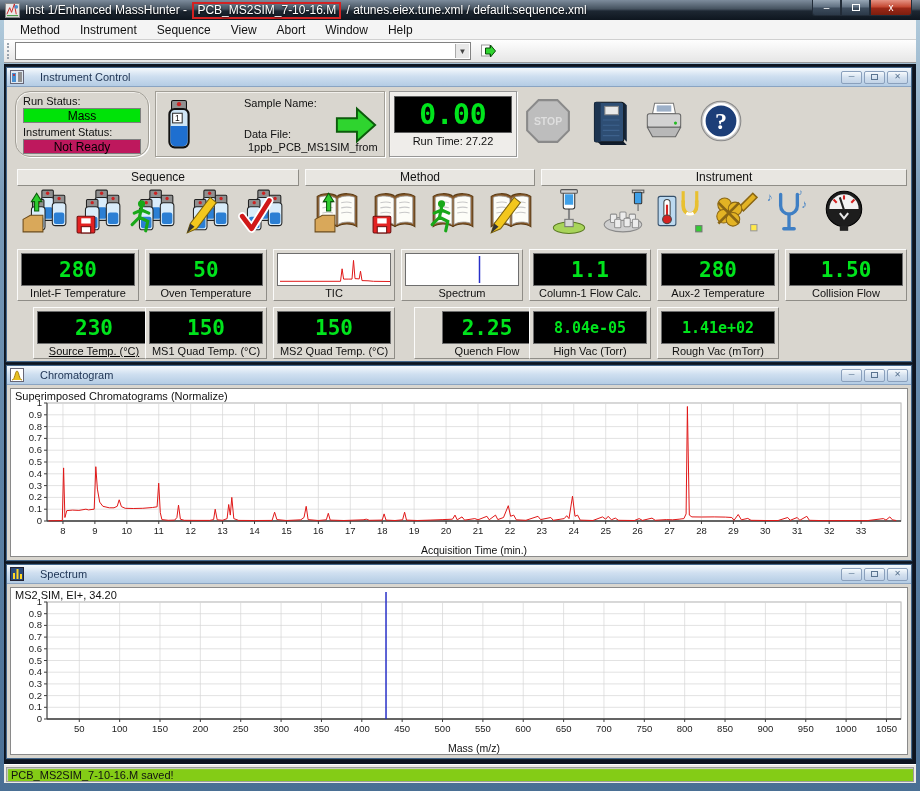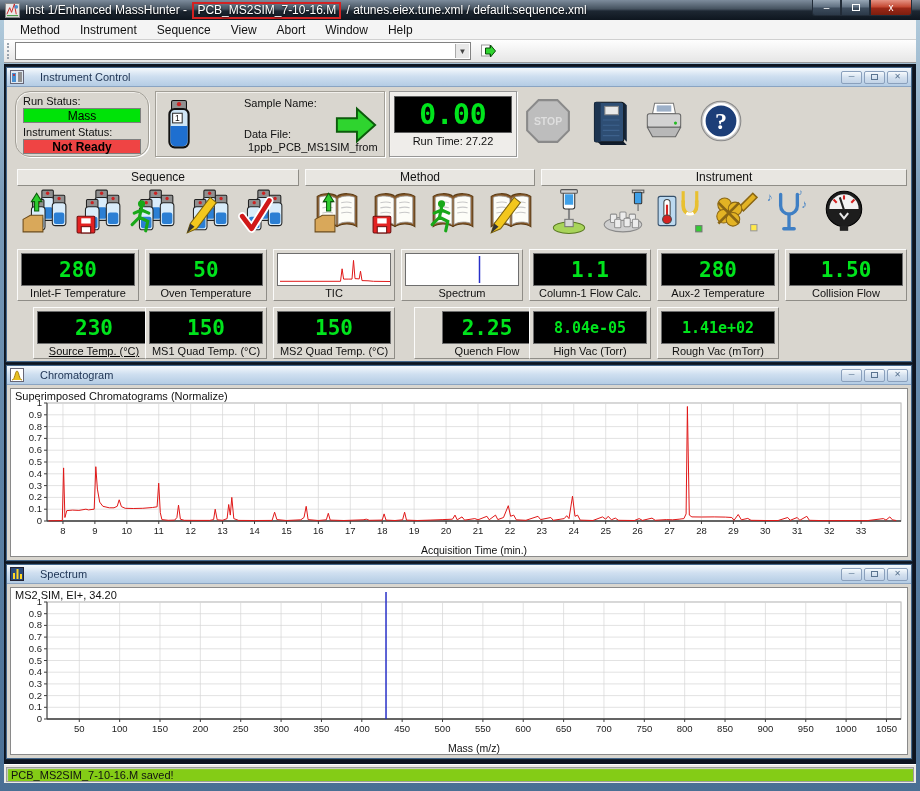--- a/index.html
+++ b/index.html
@@ -138,21 +138,21 @@
             </div>
           <div class="cbtn">✕</div>
         </div>
       </div>
       <div class="ic-body">
 
         <div class="grp" style="left:8px;top:4px;width:134px;height:66px;border-radius:15px;">
           <div class="lbl">Run Status:</div>
           <div class="statusbox" id="run-status-box" style="background: rgb(0, 227, 8);">Mass</div>
           <div class="lbl">Instrument Status:</div>
-          <div class="statusbox" id="inst-status-box" style="background: #ef4444; font-weight: bold;">Not Ready</div>
+          <div class="statusbox" id="inst-status-box" style="background: #be185d;">Not Ready</div>
         </div>
 
         <div class="grp" style="left:148px;top:4px;width:230px;height:66px;">
           <span style="position: absolute; left: 7px; top: 6px; width: 32px; height: 54px; display: inline-block;"><svg viewBox="0 0 30 48" width="100%" height="100%">
                 <rect x="8" y="1" width="14" height="9" rx="1.5" fill="#909090" stroke="#111"></rect>
                 <circle cx="15" cy="4.5" r="2" fill="#cc2222"></circle>
                 <rect x="6" y="9" width="18" height="36" rx="5" fill="#cfe6f6" stroke="#111" stroke-width="2"></rect>
                 <path d="M7,25 h16 v14 a5,5 0 0 1 -5,5 h-6 a5,5 0 0 1 -5,-5 z" fill="#1e6fd0"></path>
                 <rect x="9" y="13" width="9" height="9" fill="#fff" stroke="#333"></rect>
                 <text x="13.5" y="20.5" font-size="8" text-anchor="middle" fill="#111" font-family="Liberation Sans,sans-serif">1</text>

